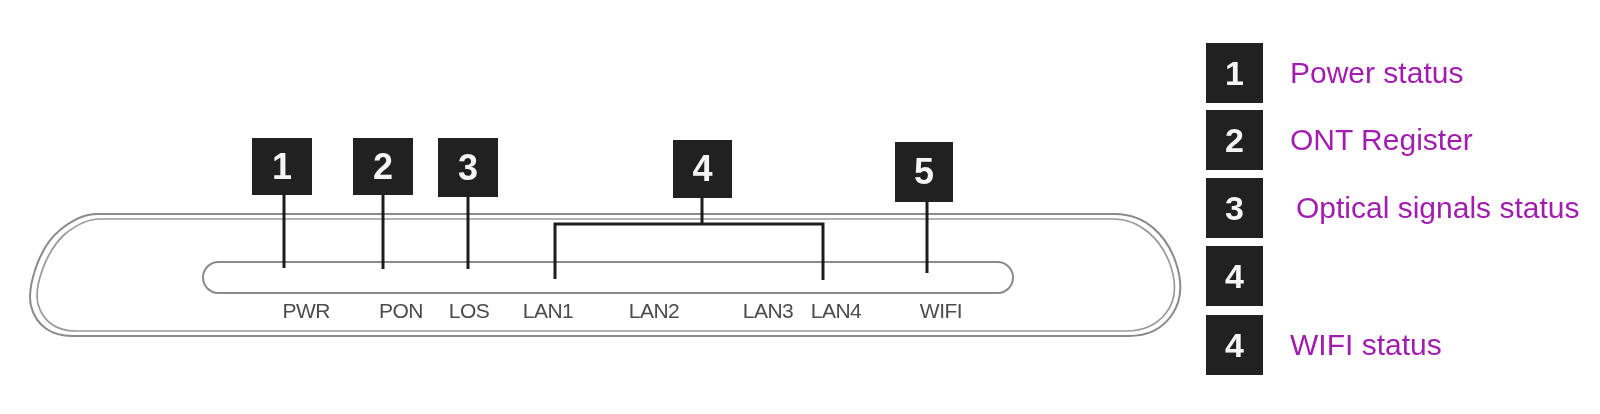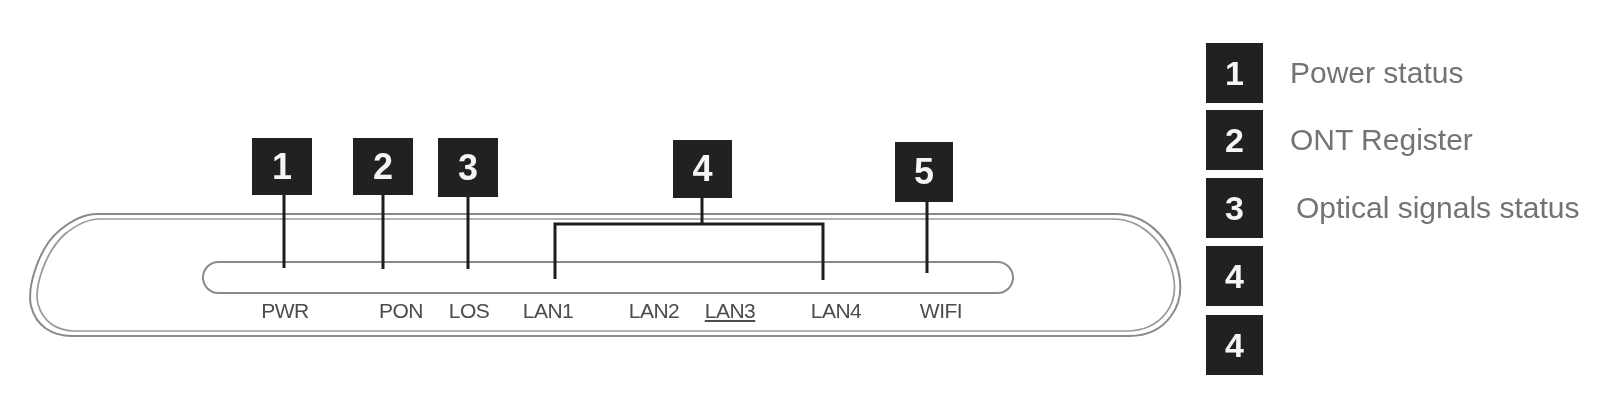--- a/index.html
+++ b/index.html
@@ -59,21 +59,21 @@
     color: #f5f5f5;
     font-weight: bold;
     font-size: 34px;
     display: flex;
     align-items: center;
     justify-content: center;
     flex: 0 0 auto;
   }
   .legend-label {
     font-size: 30px;
-    color: #737373;
+    color: #a21caf;
     white-space: nowrap;
   }
 </style>
 </head>
 <body>
 
 <div class="stage">
 
   <svg class="diagram-svg" width="1600" height="414" viewBox="0 0 1600 414">
 
@@ -101,41 +101,42 @@
 
     <polyline points="555,279 555,224 823,224 823,280" fill="none" stroke="#1d1d1d" stroke-width="3"></polyline>
   </svg>
 
   <div class="badge" style="left:252px; top:138px; width:60px; height:57px;">1</div>
   <div class="badge" style="left:353px; top:138px; width:60px; height:57px;">2</div>
   <div class="badge" style="left:438px; top:138px; width:60px; height:59px;">3</div>
   <div class="badge" style="left:673px; top:140px; width:59px; height:58px;">4</div>
   <div class="badge" style="left:895px; top:142px; width:58px; height:60px;">5</div>
 
-  <div class="led-label" style="left:240px;">PWR</div>
+  <div class="led-label" style="left:240px;text-align:right;">PWR</div>
   <div class="led-label" style="left:333px;text-align:right;">PON</div>
   <div class="led-label" style="left:424px;">LOS</div>
   <div class="led-label" style="left:503px;">LAN1</div>
   <div class="led-label" style="left:609px;">LAN2</div>
-  <div class="led-label" style="left:685px;text-decoration:underline;">LAN3</div>
+  <div class="led-label" style="left:723px;">LAN3</div>
   <div class="led-label" style="left:791px;">LAN4</div>
   <div class="led-label" style="left:896px;">WIFI</div>
 
   <div class="legend-row" style="top:43px;">
     <div class="legend-badge">1</div>
     <div class="legend-label">Power status</div>
   </div>
   <div class="legend-row" style="top:110px;">
     <div class="legend-badge">2</div>
     <div class="legend-label">ONT Register</div>
   </div>
   <div class="legend-row" style="top:178px;">
     <div class="legend-badge">3</div>
     <div class="legend-label" style="padding-left:6px;">Optical signals status</div>
   </div>
   <div class="legend-row" style="top:246px;">
     <div class="legend-badge">4</div>
   </div>
   <div class="legend-row" style="top:315px;">
     <div class="legend-badge">4</div>
+    <div class="legend-label">WIFI status</div>
   </div>
 
 </div>
 
 </body></html>

